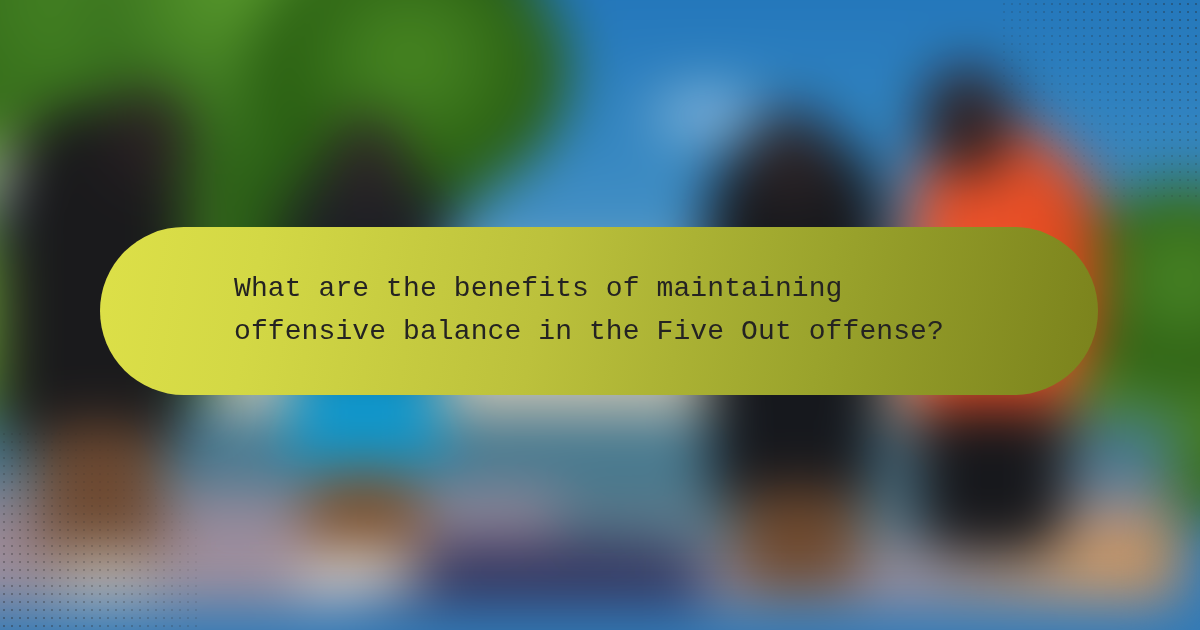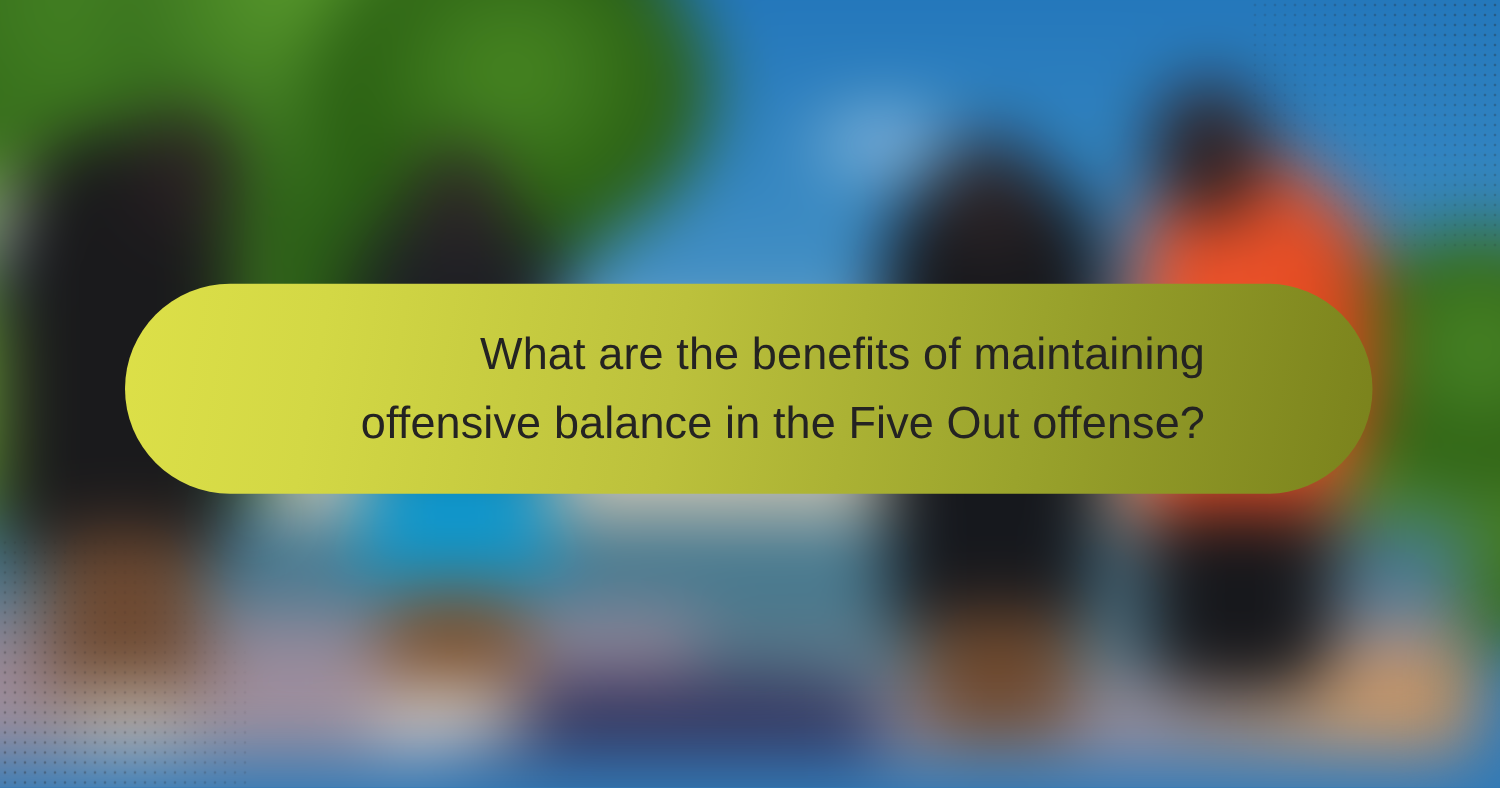--- a/index.html
+++ b/index.html
@@ -174,26 +174,26 @@
     height:168px;
     border-radius:84px;
     background:linear-gradient(100deg,#dde048 0%, #d3d845 16%, #bcc13c 44%, #9aa32c 72%, #7a821c 100%);
     display:flex;
     align-items:center;
     justify-content:center;
     padding:0 58px;
   }
 
   #question-text {
-    font-family:Liberation Sans, sans-serif;
-    font-size:36px;
+    font-family:Liberation Mono, monospace;
+    font-size:28px;
     font-weight:400;
     line-height:1.52;
     color:#242322;
-    text-align:right;
+    text-align:left;
     letter-spacing:.1px;
     max-width:730px;
   }
 </style>
 </head>
 <body>
 
 <div id="card">
 
   <div id="photo">

